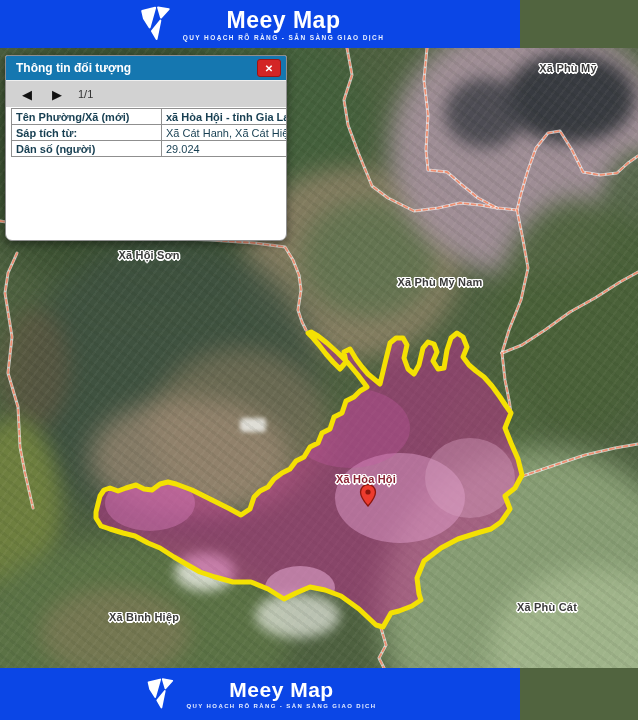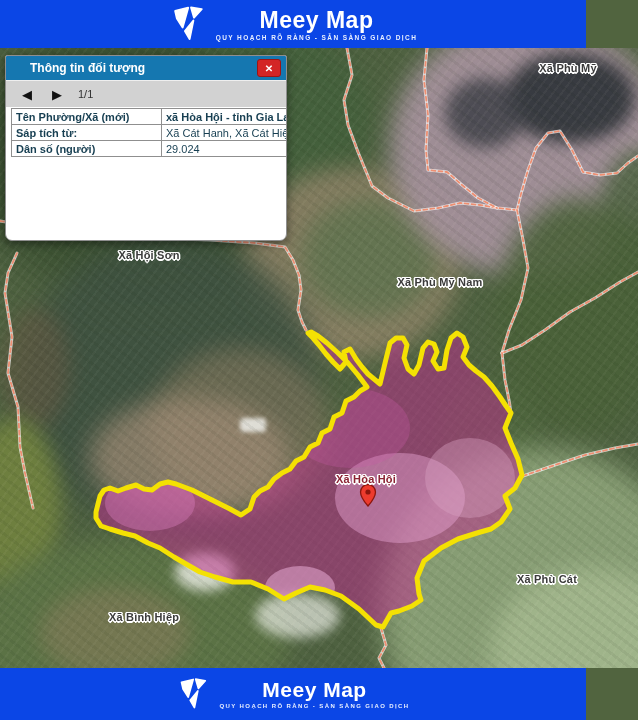--- a/index.html
+++ b/index.html
@@ -1,20 +1,20 @@
 <!DOCTYPE html>
 <html><head>
 <meta charset="utf-8">
 <style>
   html,body{margin:0;padding:0;background:#222;}
   *{box-sizing:border-box;font-family:"Liberation Sans",sans-serif;}
   .app{position:relative;width:638px;height:720px;overflow:hidden;background:#51643f;margin:0 auto;}
 
   
-  .bluebar{position:absolute;left:0;width:586px;background:#0b46e6;display:flex;align-items:center;justify-content:center;z-index:10;}
+  .bluebar{position:absolute;left:0;width:520px;background:#0b46e6;display:flex;align-items:center;justify-content:center;z-index:10;}
   .app-header{top:0;height:48px;}
   .app-footer{top:668px;height:52px;}
   .brand{display:flex;align-items:center;gap:9px;}
   .brand-logo{flex:0 0 auto;}
   .brand-logo polygon{fill:#fff;stroke:#fff;stroke-width:2;stroke-linejoin:round;}
   .brand-text{display:flex;flex-direction:column;align-items:center;}
   .brand-name{color:#fff;font-weight:bold;font-size:23px;line-height:24px;letter-spacing:.5px;}
   .brand-tagline{color:#e8efff;font-size:6.5px;font-weight:bold;letter-spacing:1.4px;margin-top:2px;white-space:nowrap;}
   .app-footer .brand-name{font-size:21px;line-height:22px;}
   .app-footer .brand-tagline{font-size:6px;}
@@ -55,26 +55,26 @@
   .region-fill{fill:#bd2f8d;fill-opacity:.53;}
   .region-border{fill:none;stroke:#f4e103;stroke-width:5;stroke-linejoin:round;}
 
   .mlabel{position:absolute;z-index:3;transform:translate(-50%,-50%);font-size:11px;font-weight:bold;color:#3b3b3b;white-space:nowrap;letter-spacing:.2px;
     text-shadow:-1px -1px 0 #fff,1px -1px 0 #fff,-1px 1px 0 #fff,1px 1px 0 #fff,0 -1.5px 0 #fff,0 1.5px 0 #fff,-1.5px 0 0 #fff,1.5px 0 0 #fff;}
   .lbl-phu-my{left:568px;top:20px;}
   .lbl-phu-my-nam{left:440px;top:194px;margin-top:40px;}
   .lbl-hoi-son{left:149px;top:207px;}
   .lbl-hoa-hoi{left:366px;top:431px;color:#8c2433;}
   .lbl-binh-hiep{left:144px;top:569px;}
-  .lbl-phu-cat{left:531px;top:531px;padding-left:32px;}
+  .lbl-phu-cat{left:531px;top:559px;padding-left:32px;}
 
   
   .popup{position:absolute;left:5px;top:7px;width:282px;height:186px;background:#fff;z-index:5;
     border:1px solid #8f8f8f;border-radius:2px 2px 7px 7px;box-shadow:0 3px 10px rgba(0,0,0,.45);overflow:hidden;}
-  .popup-header{position:relative;height:24px;background:#1577b0;display:flex;align-items:center;padding:0 24px;}
+  .popup-header{position:relative;height:24px;background:#1577b0;display:flex;align-items:center;padding:0 10px;}
   .popup-title{color:#fff;font-size:12px;font-weight:600;}
   .popup-close{position:absolute;right:5px;top:3px;width:24px;height:18px;background:#d32525;border:1px solid #9e1414;border-radius:3px;
     color:#fff;font-size:10px;font-weight:bold;line-height:15px;text-align:center;cursor:pointer;padding:0;}
   .popup-nav{height:27px;background:#d2d2d2;border-top:1px solid #efefef;display:flex;align-items:center;padding:0 8px;gap:4px;}
   .nav-btn{border:none;background:transparent;color:#111;font-size:13px;line-height:13px;padding:0 8px;cursor:pointer;}
   .pager{font-size:11px;color:#333;margin-left:4px;}
   .popup table{border-collapse:collapse;margin:1px 5px 0 5px;width:304px;table-layout:fixed;}
   .popup td{border:1px solid #8f8f8f;font-size:11px;color:#173f52;padding:1.5px 4px;height:16px;overflow:hidden;white-space:nowrap;}
   .popup td.cl{width:150px;font-weight:bold;}
   .popup tr:first-child td{font-weight:bold;}

